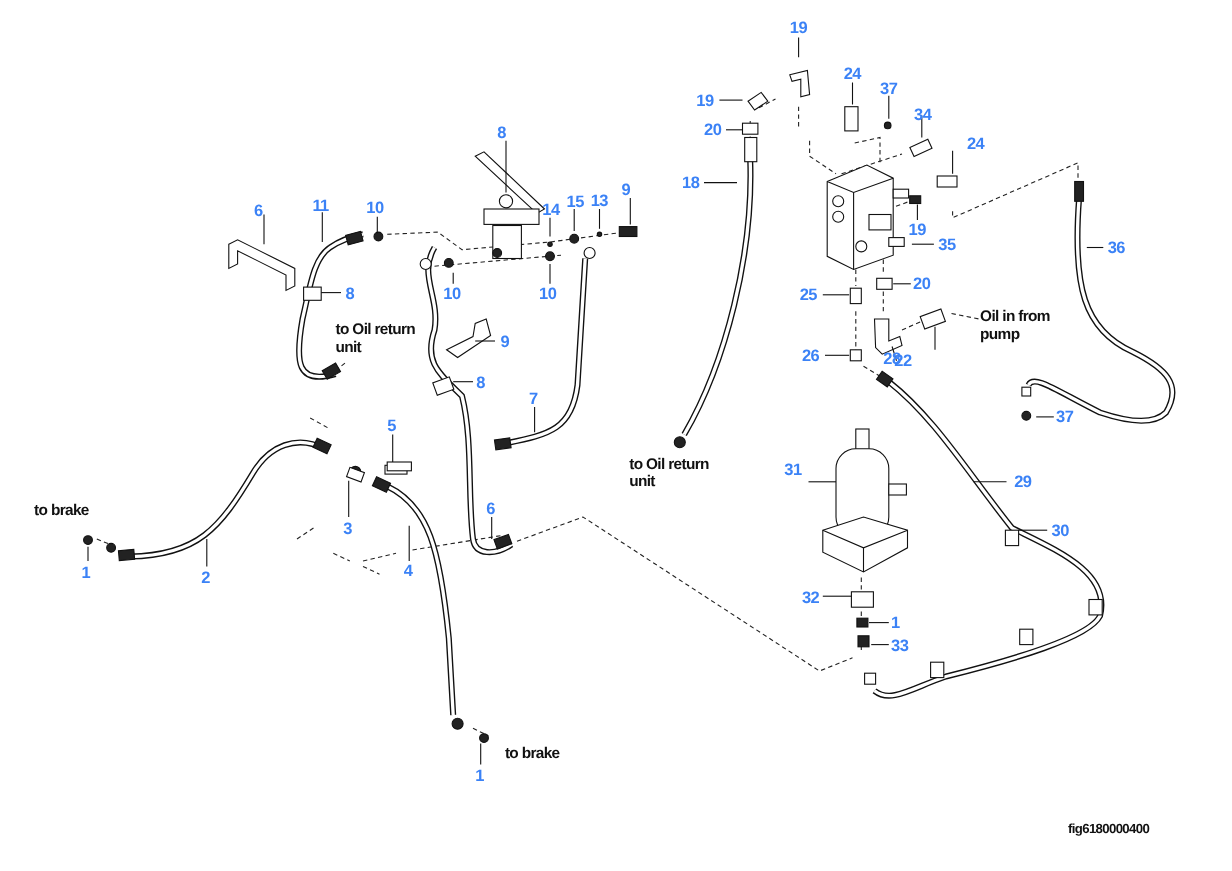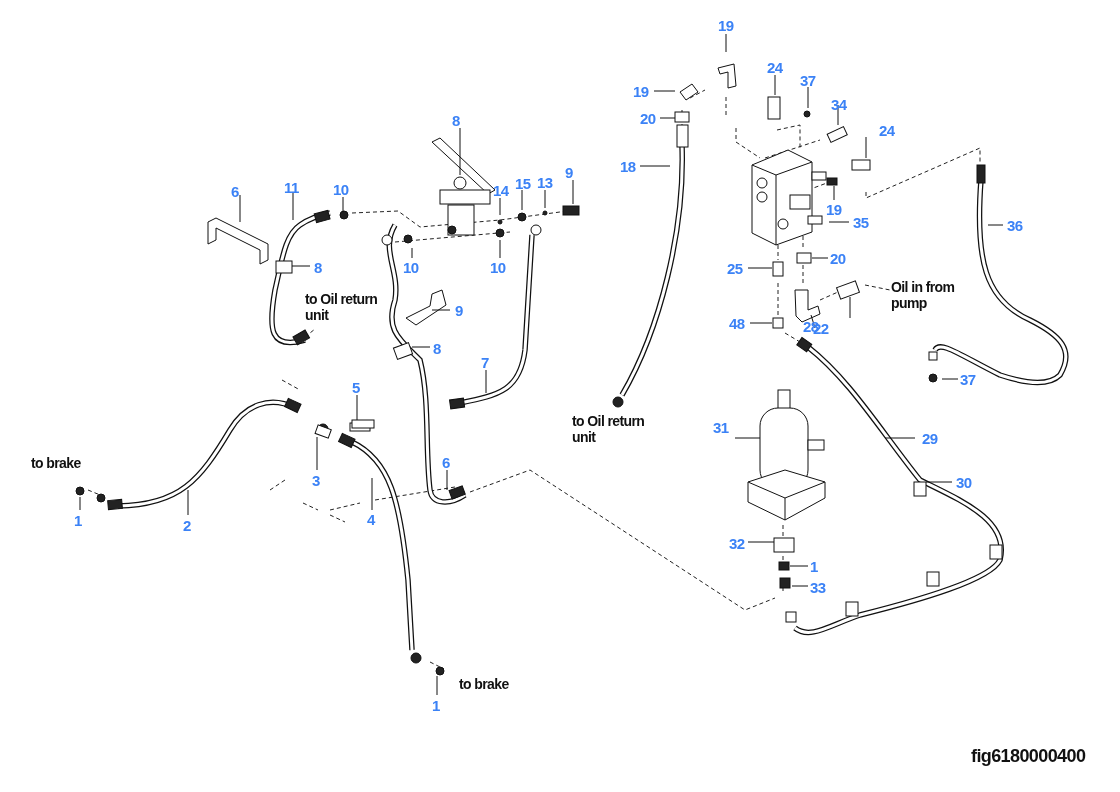--- a/index.html
+++ b/index.html
@@ -3,21 +3,21 @@
 <meta charset="utf-8">
 <style>
   html, body { margin:0; padding:0; background:#ffffff; }
   body { width:1120px; height:792px; position:relative; overflow:hidden;
          font-family:"Liberation Sans", sans-serif; }
   #diagram { position:absolute; left:0; top:0; width:1120px; height:792px; }
   .lbl { position:absolute; font-weight:bold; font-size:15px; color:#3b82f6; line-height:15px;
          letter-spacing:-0.5px; white-space:nowrap; }
   .note { position:absolute; font-weight:bold; font-size:14px; color:#111; line-height:16px;
           letter-spacing:-0.6px; white-space:pre; }
-  .fig { position:absolute; font-weight:bold; font-size:18px; color:#111; letter-spacing:-0.6px; }
+  .fig { position:absolute; font-weight:bold; font-size:12px; color:#111; letter-spacing:-0.6px; }
   svg .hosew { fill:none; stroke:#fff; stroke-width:3; }
   svg .hoseb { fill:none; stroke:#111; stroke-width:5.5; }
   svg .dash { fill:none; stroke:#222; stroke-width:1; stroke-dasharray:4 3; }
   svg .lead { stroke:#111; stroke-width:1; }
   svg .part { fill:#fff; stroke:#111; stroke-width:1; }
   svg .dark { fill:#222; stroke:#111; stroke-width:1; }
 </style>
 </head>
 <body>
 
@@ -256,21 +256,21 @@
 <span class="lbl" style="left:620px;top:159px">18</span>
 <span class="lbl" style="left:718px;top:18px">19</span>
 <span class="lbl" style="left:633px;top:84px">19</span>
 <span class="lbl" style="left:640px;top:111px">20</span>
 <span class="lbl" style="left:830px;top:251px">20</span>
 <span class="lbl" style="left:767px;top:60px">24</span>
 <span class="lbl" style="left:800px;top:73px">37</span>
 <span class="lbl" style="left:831px;top:97px">34</span>
 <span class="lbl" style="left:879px;top:123px">24</span>
 <span class="lbl" style="left:727px;top:261px">25</span>
-<span class="lbl" style="left:729px;top:316px">48</span>
+<span class="lbl" style="left:729px;top:316px">26</span>
 <span class="lbl" style="left:813px;top:321px">22</span>
 <span class="lbl" style="left:803px;top:319px">28</span>
 <span class="lbl" style="left:922px;top:431px">29</span>
 <span class="lbl" style="left:956px;top:475px">30</span>
 <span class="lbl" style="left:713px;top:420px">31</span>
 <span class="lbl" style="left:729px;top:536px">32</span>
 <span class="lbl" style="left:810px;top:580px">33</span>
 <span class="lbl" style="left:826px;top:202px">19</span>
 <span class="lbl" style="left:853px;top:215px">35</span>
 <span class="lbl" style="left:1007px;top:218px">36</span>

